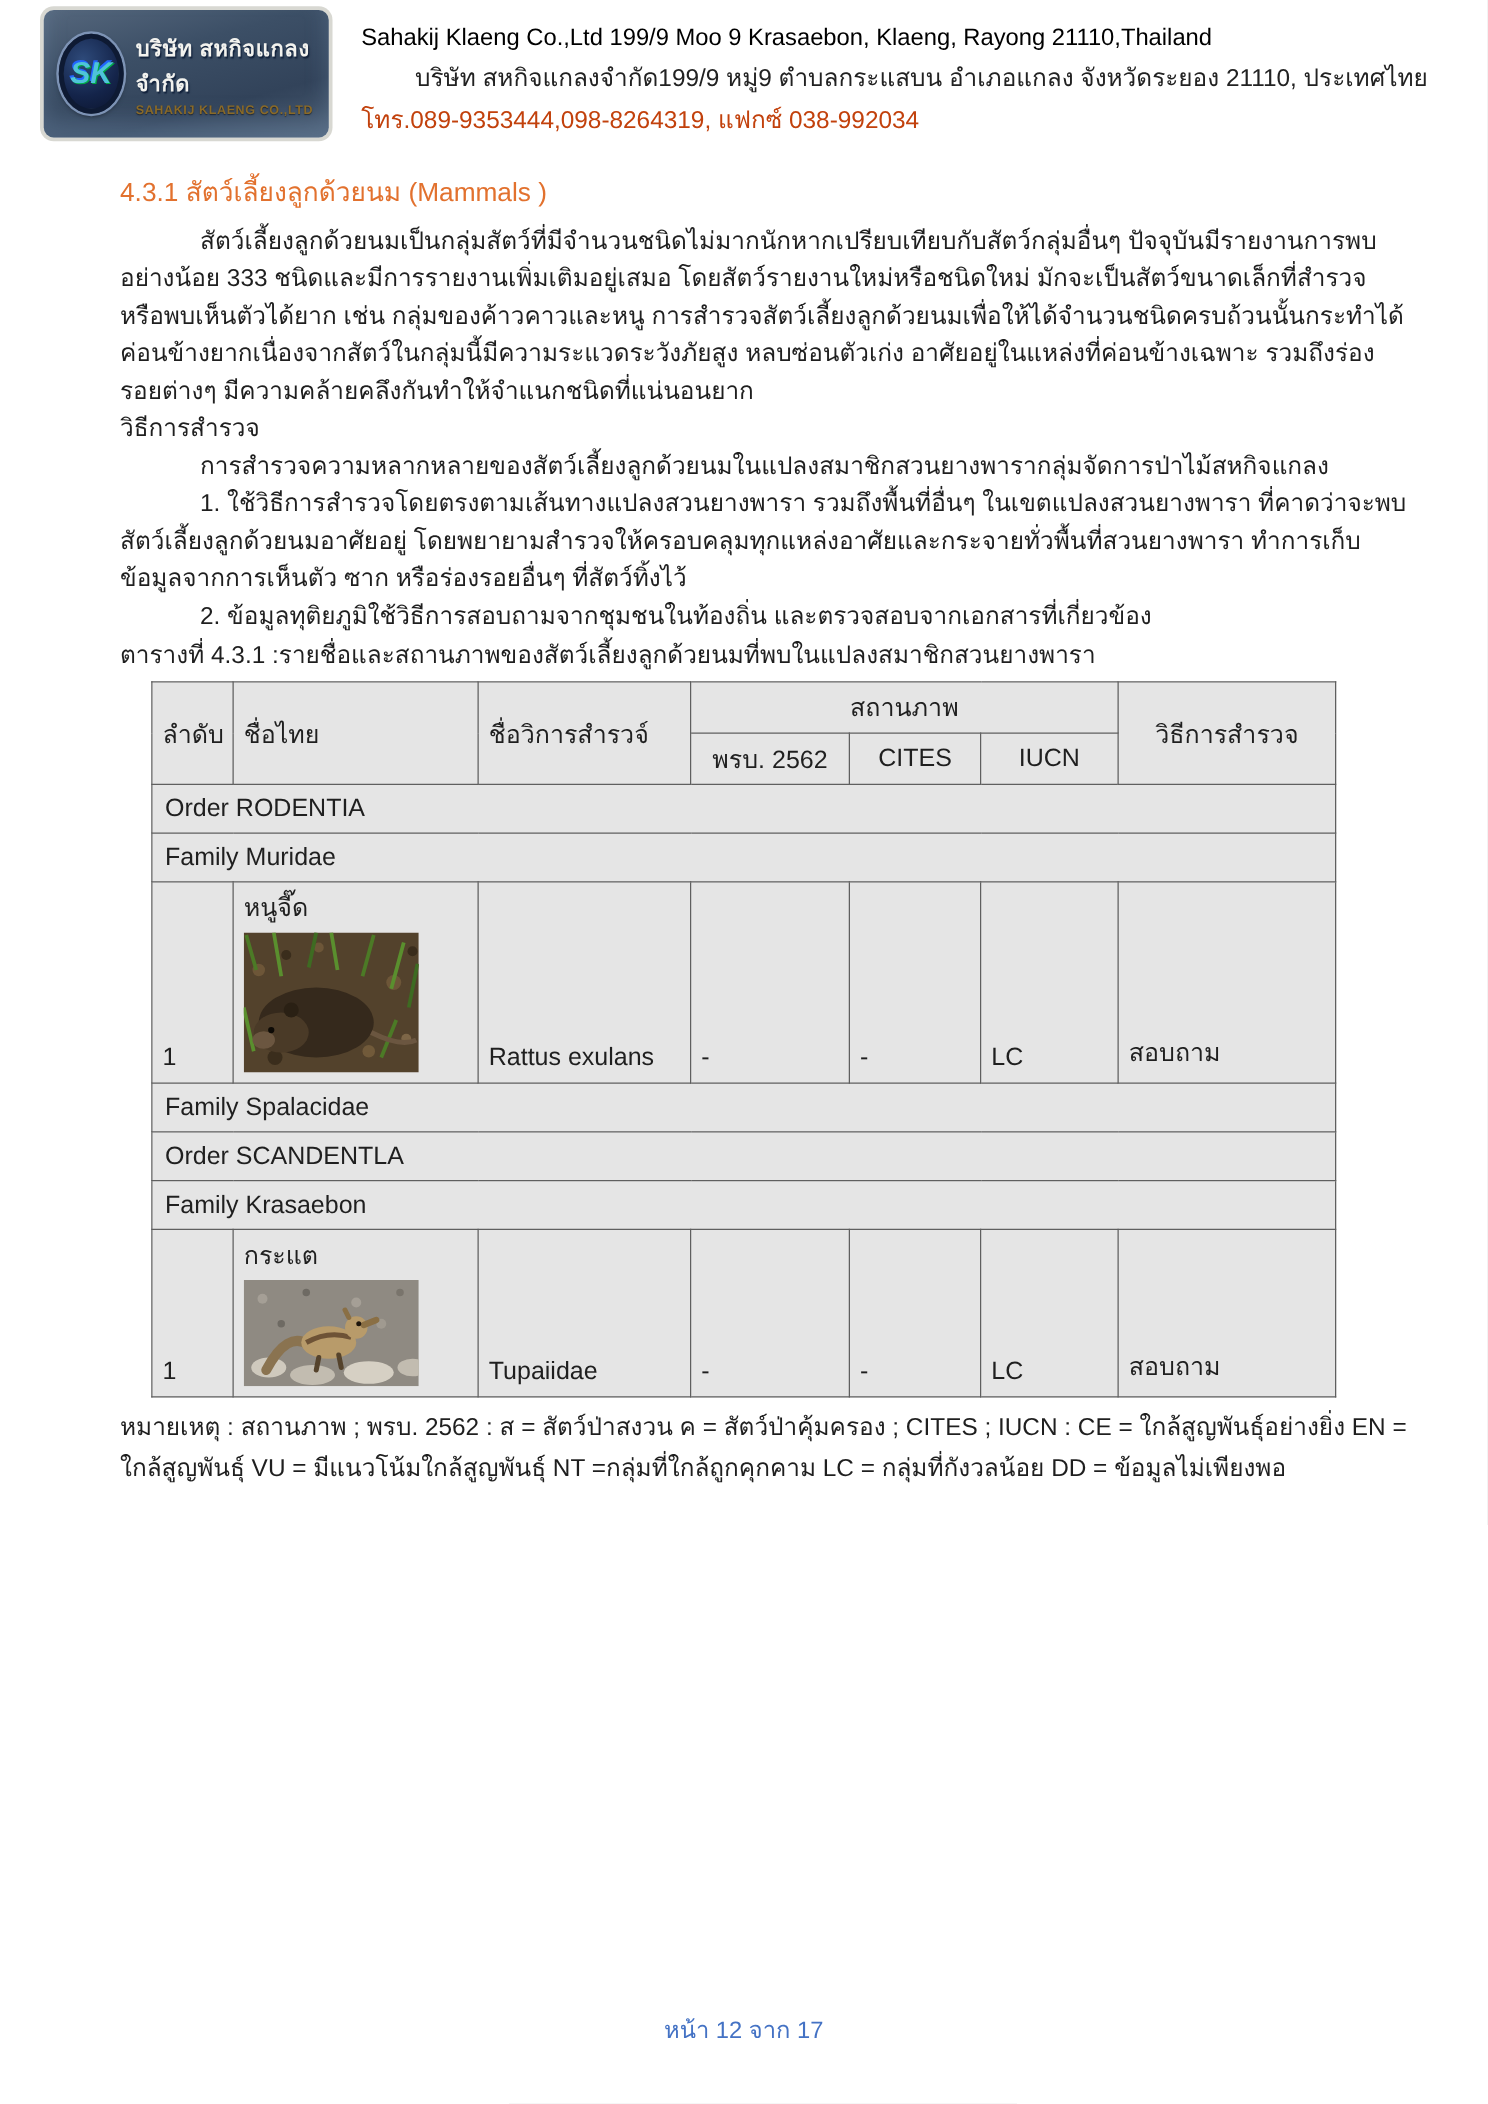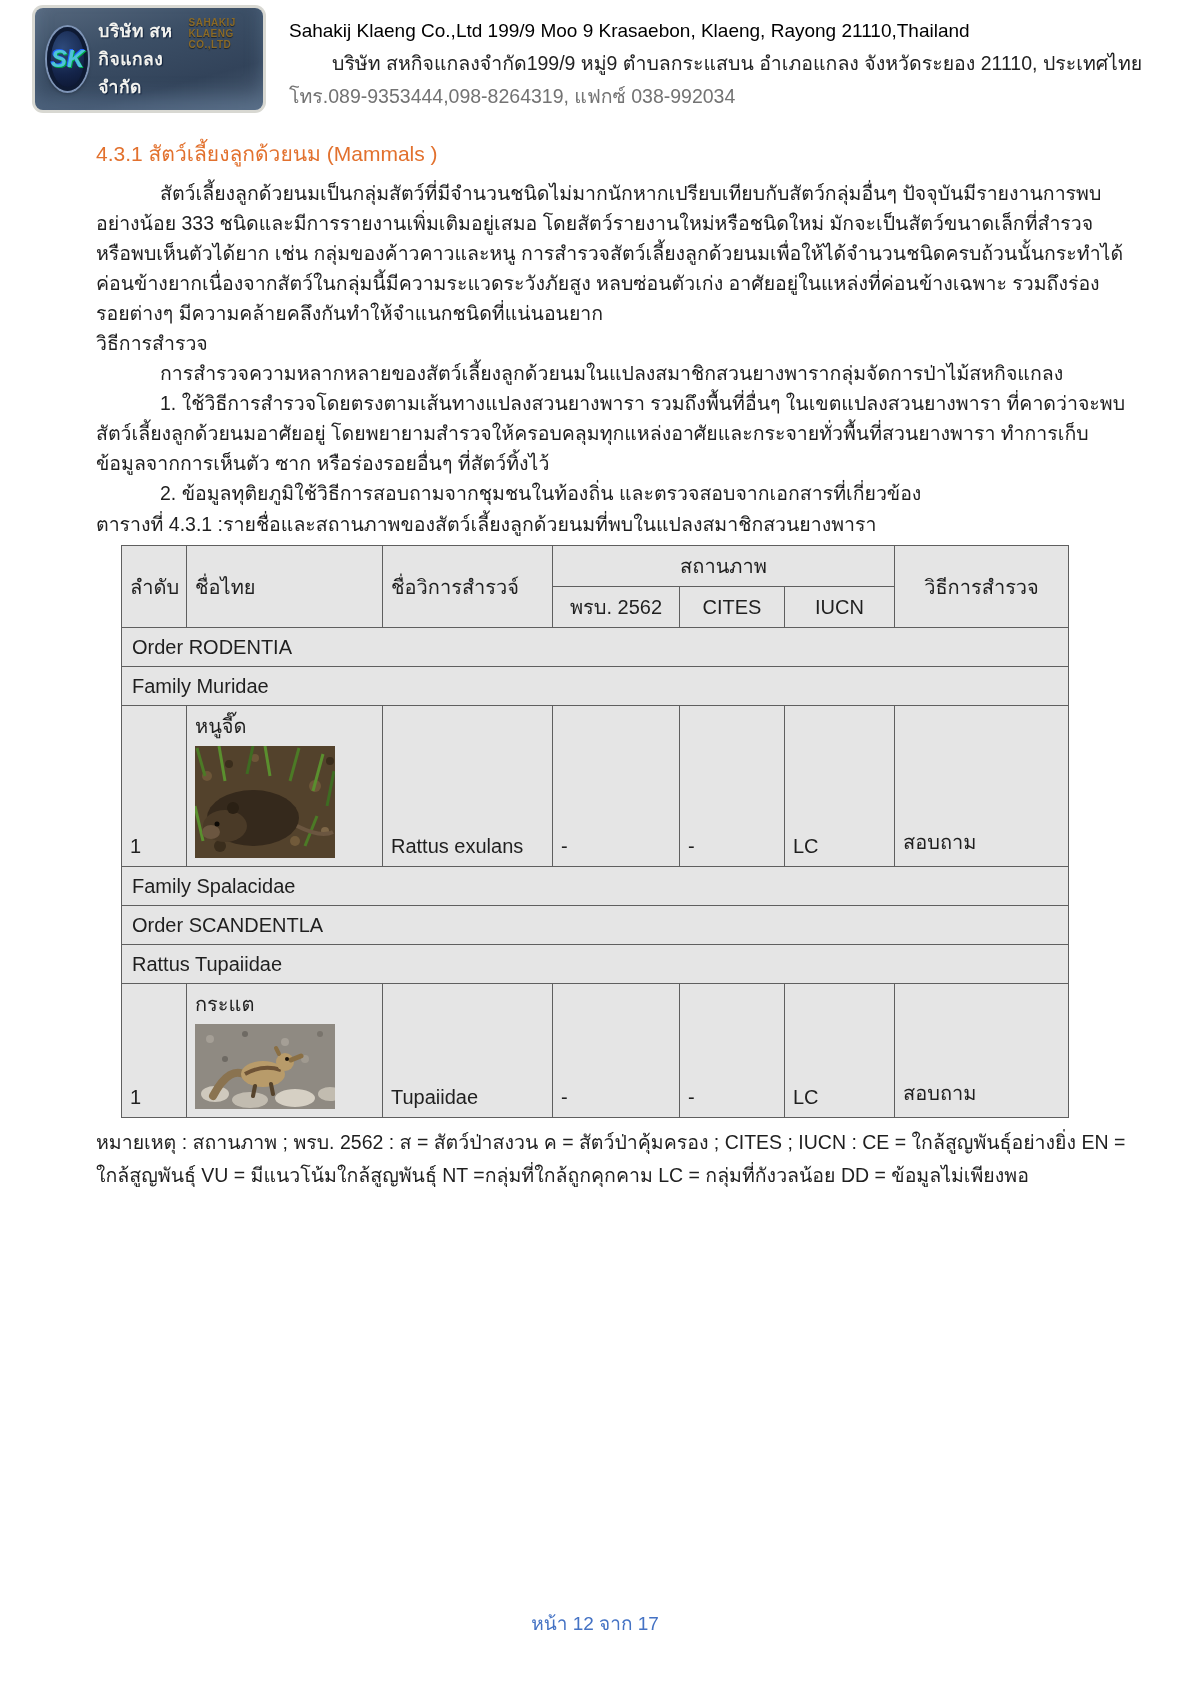--- a/index.html
+++ b/index.html
@@ -24,27 +24,27 @@
   }
   .logo-emblem {
     width:64px; height:64px; border-radius:50%;
     background:radial-gradient(circle at 35% 30%, #2e4a7a 0%, #14244a 60%, #0c1630 100%);
     border:4px solid #0e1a33;
     box-shadow:0 0 0 2px #7d93b5, 0 2px 4px rgba(0,0,0,.5);
     display:flex; align-items:center; justify-content:center;
     color:#4fc3d9; font-weight:bold; font-style:italic; font-size:24px;
     text-shadow:1px 1px 0 #0a4, -1px -1px 0 #26f;
   }
-  .logo-texts { display:flex; flex-direction:row; gap:2px; }
+  .logo-texts { display:flex; flex-direction:column; gap:2px; }
   .logo-thai { color:#f2f2ee; font-weight:bold; font-size:17.5px; letter-spacing:.5px; text-shadow:1px 1px 1px #10203a; }
   .logo-eng  { color:#8a6a28; font-weight:bold; font-size:10px; letter-spacing:.5px; text-shadow:0 1px 1px rgba(0,0,0,.55); }
   .header-text { padding-left:26px; padding-top:6px; line-height:33px; }
   .header-line1 { font-size:19px; color:#000000; }
   .header-line2 { font-size:19.5px; color:#222;margin-left:43px; }
-  .header-line3 { font-size:19.5px; color:#737373; }
+  .header-line3 { font-size:19.5px; color:#c2410c; }
   
   .content { padding:0 62px 0 96px; }
   .sec-heading { margin-top:24px; font-size:21px; color:#e2712e; }
   .para { font-size:19.5px; line-height:30px; text-align:left; }
   .indent { text-indent:64px; }
   .p1 { margin-top:8px; }
   .caption { font-size:19.5px; line-height:30px; margin-top:1px; }
   
   table.species-table {
     border-collapse:collapse; table-layout:fixed;
@@ -177,21 +177,21 @@
           <td>สอบถาม</td>
         </tr>
 
         <tr class="sect">
           <td colspan="7">Family Spalacidae</td>
         </tr>
         <tr class="sect">
           <td colspan="7">Order SCANDENTLA</td>
         </tr>
         <tr class="sect">
-          <td colspan="7">Rattus Tupaiidae</td>
+          <td colspan="7">Family Krasaebon</td>
         </tr>
 
         <tr class="sprow">
           <td>1</td>
           <td class="thai-cell">
             <div class="thai-name">กระแต</div>
             <svg class="animal-photo" width="140" height="85" viewBox="0 0 140 85">
               <rect width="140" height="85" fill="#8f8a82"></rect>
               <circle cx="15" cy="15" r="4" fill="#a59f96"></circle>
                 <circle cx="50" cy="10" r="3" fill="#6e6a63"></circle>

